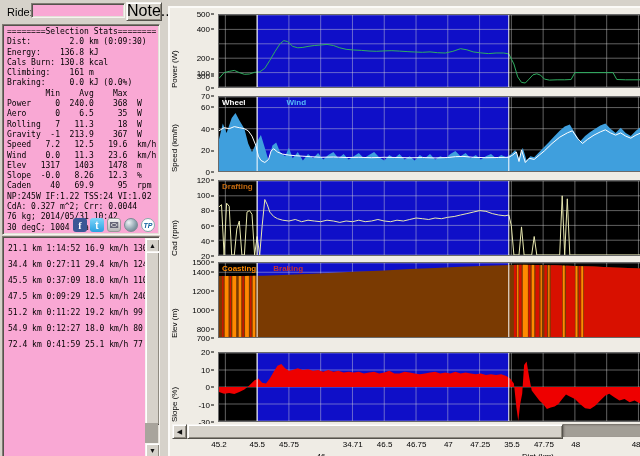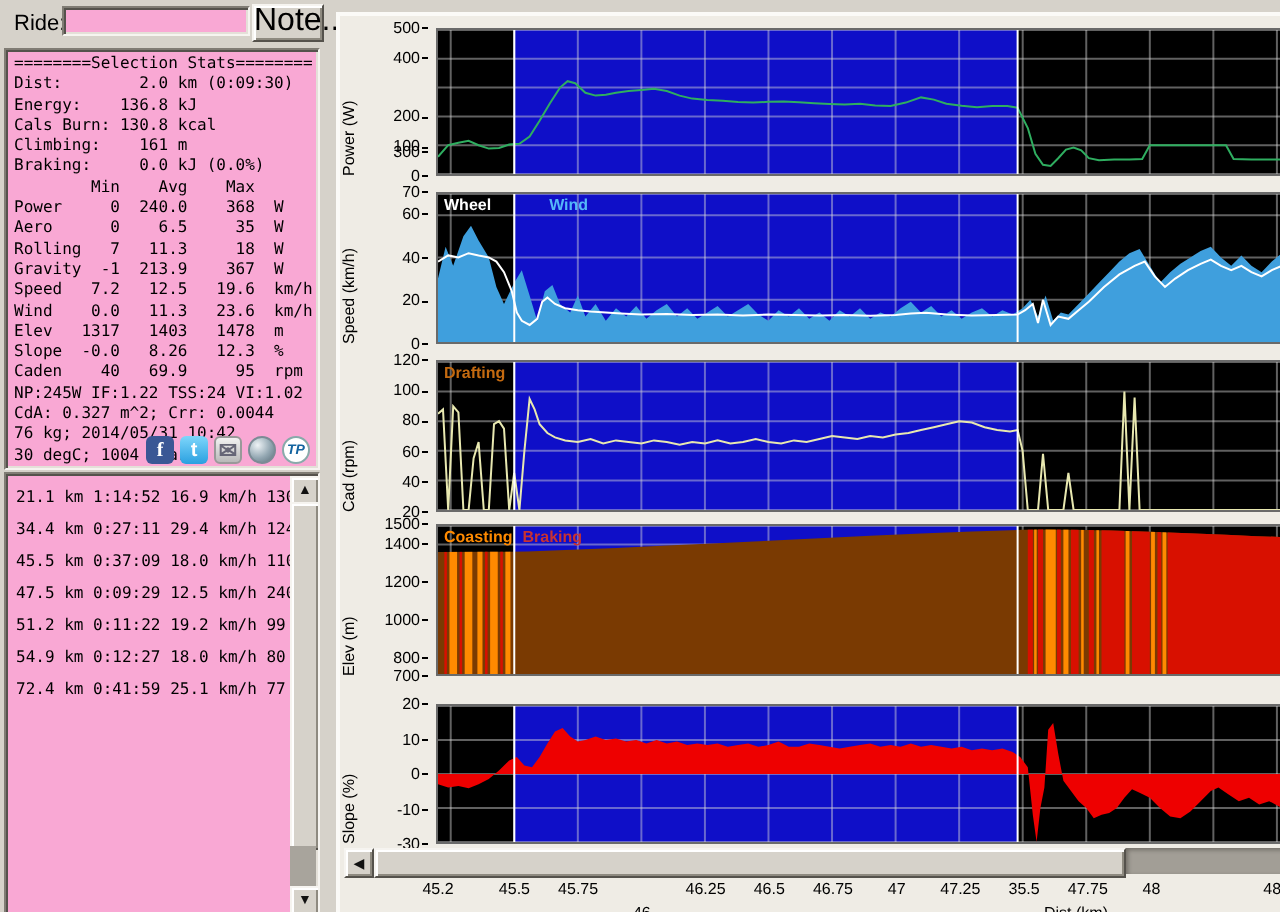--- a/index.html
+++ b/index.html
@@ -50,21 +50,21 @@
   .h74{height:74px;} .h76{height:76px;} .h70{height:70px;}
   .ylabel-area{position:relative;width:48px;flex:0 0 48px;}
   .axis-title{position:absolute;left:0;top:0;bottom:0;display:flex;align-items:center;
               writing-mode:vertical-rl;transform:rotate(180deg);font-size:8px;color:#000;}
   .yticks{position:absolute;right:1px;top:0;bottom:0;width:30px;}
   .ytick{position:absolute;right:3px;transform:translateY(-50%);font-size:8px;color:#000;white-space:nowrap;}
   .ytick::after{content:"";display:inline-block;width:3px;height:1px;background:#000;
                 vertical-align:middle;margin-left:1px;}
   .plot-area{position:relative;flex:1;border:1px solid #6a6a6a;background:#000;cursor:crosshair;}
   .plot-area svg{display:block;position:absolute;left:0;top:0;width:100%;height:100%;}
-  .legend{position:absolute;left:3px;top:1px;z-index:2;font-size:8px;font-weight:bold;display:flex;gap:5px;}
+  .legend{position:absolute;left:3px;top:1px;z-index:2;font-size:8px;font-weight:bold;display:flex;gap:17px;}
 
   #hscroll{position:relative;margin:2px 0 0 2px;height:14px;display:flex;}
   #hs-left{flex:0 0 13px;height:13px;}
   #hs-thumb{flex:0 0 374px;height:13px;cursor:pointer;}
   #hs-track{flex:1;height:13px;background:#a29e96;box-shadow:inset 1px 1px 2px #716d66;}
   #xticks{position:relative;margin-left:49px;height:12px;margin-top:2px;}
   .xtick{position:absolute;top:0;transform:translateX(-50%);font-size:8px;color:#000;}
   #dist-label{position:absolute;left:352px;top:444px;font-size:8px;color:#000;}
 </style>
 </head>
@@ -384,21 +384,21 @@
     <div id="hs-left" class="sb-btn raised">◀</div>
     <div id="hs-thumb" class="raised"></div>
     <div id="hs-track"></div>
   </div>
 
   <div id="xticks">
       <span class="xtick" style="left: 0%;">45.2</span>
       <span class="xtick" style="left: 9.03614%;">45.5</span>
       <span class="xtick" style="left: 16.5663%;">45.75</span>
       <span class="xtick" style="left: 24.0964%; margin-top: 12px;">46</span>
-      <span class="xtick" style="left: 31.6265%;">46.25</span>
+      <span class="xtick" style="left: 31.6265%;">34.71</span>
       <span class="xtick" style="left: 39.1566%;">46.5</span>
       <span class="xtick" style="left: 46.6867%;">46.75</span>
       <span class="xtick" style="left: 54.2169%;">47</span>
       <span class="xtick" style="left: 61.747%;">47.25</span>
       <span class="xtick" style="left: 69.2771%;">35.5</span>
       <span class="xtick" style="left: 76.8072%;">47.75</span>
       <span class="xtick" style="left: 84.3373%;">48</span>
       <span class="xtick" style="left: 91.8675%; margin-top: 23px;">48.25</span>
       <span class="xtick" style="left: 99.3976%;">48.5</span>
     </div>

